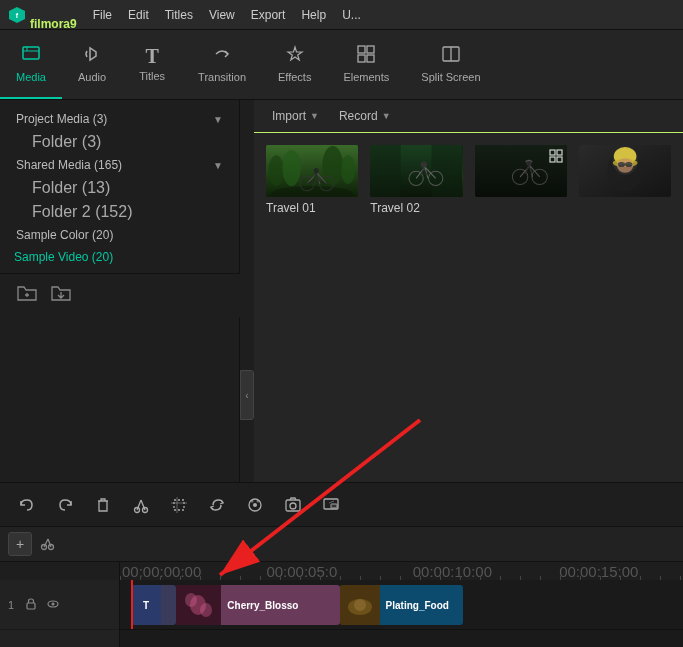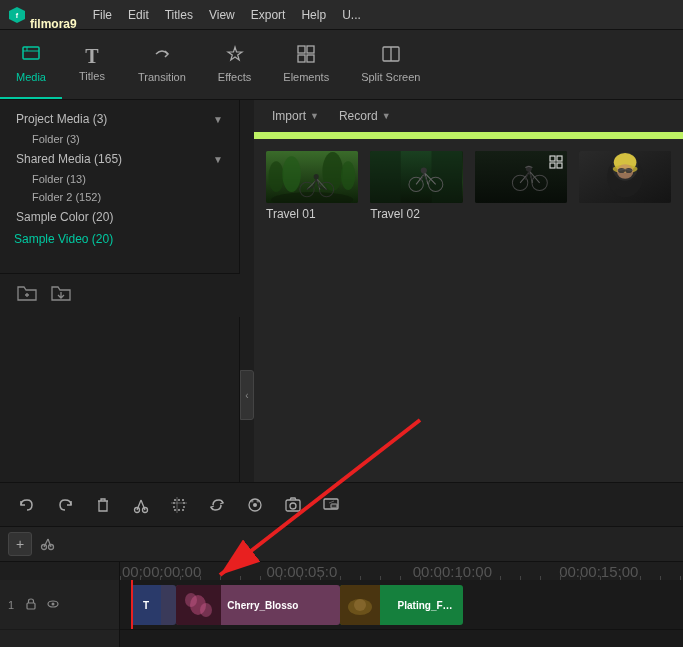--- a/index.html
+++ b/index.html
@@ -26,21 +26,21 @@
     .app-logo {
       display: flex;
       align-items: center;
       gap: 4px;
     }
     .logo-icon {
       width: 18px;
       height: 18px;
     }
     .app-name {
-      color: #fef9c3;
+      color: #bef264;
       font-size: 12px;
       font-weight: bold;
       margin-top: 18px;
     }
     .menu-item {
       color: #ccc;
       font-size: 12px;
       cursor: pointer;
     }
 
@@ -91,21 +91,21 @@
       justify-content: space-between;
       color: #bbb;
       font-size: 12px;
     }
     .sidebar-item.active { color: #00c8a0; padding-left: 14px; }
     .sidebar-item .arrow { font-size: 10px; color: #888; }
     .sidebar-sub-item {
       padding: 3px 32px;
       cursor: pointer;
       color: #aaa;
-      font-size: 11px;
+      font-size: 16px;
     }
 
     .sidebar-collapse-btn {
       position: absolute;
       left: 228px;
       top: 270px;
       width: 14px;
       height: 50px;
       background: #333;
       border: 1px solid #444;
@@ -126,21 +126,21 @@
       display: flex;
       flex-direction: column;
       overflow: hidden;
     }
     .media-toolbar {
       display: flex;
       align-items: flex-end;
       gap: 8px;
       padding: 6px 12px;
       background: #252525;
-      border-bottom: 7px solid #bef264;
+      border-bottom: 1px solid #bef264;
     }
     .media-btn {
       display: flex;
       align-items: center;
       gap: 4px;
       background: transparent;
       border: none;
       color: #bbb;
       font-size: 12px;
       cursor: pointer;
@@ -308,21 +308,21 @@
     }
     .clip-label {
       padding: 2px 6px;
       white-space: nowrap;
       overflow: hidden;
       text-overflow: ellipsis;
     }
 
     
     .clip-cherry { background: #6a3a5a; }
-    .clip-plating { background: #15803d; gap: 12px; }
+    .clip-plating { background: #0c4a6e; }
     .clip-start { background: #3a3a5a; }
 
     
     .layout-wrapper {
       display: flex;
       flex-direction: column;
       height: 647px;
       width: 683px;
     }
 
@@ -377,20 +377,29 @@
   <div class="toolbar">
     <div class="toolbar-tab active">
       <span class="tab-icon">
         <svg width="20" height="20" viewBox="0 0 20 20" fill="none">
           <rect x="2" y="3" width="16" height="12" rx="1" stroke="#00c8a0" stroke-width="1.5" fill="none"></rect>
           <path d="M2 7 H18" stroke="#00c8a0" stroke-width="1"></path>
           <path d="M6 3 V7" stroke="#00c8a0" stroke-width="1"></path>
         </svg>
       </span>
       <span>Media</span>
+    </div>
+    <div class="toolbar-tab">
+      <span class="tab-icon">
+        <svg width="20" height="20" viewBox="0 0 20 20" fill="none">
+          <path d="M8 4 L8 16 L14 12 L14 8 Z" stroke="#aaa" stroke-width="1.5" fill="none"></path>
+          <path d="M5 7 Q3 10 5 13" stroke="#aaa" stroke-width="1.5" fill="none"></path>
+        </svg>
+      </span>
+      <span>Audio</span>
     </div>
     <div class="toolbar-tab">
       <span class="tab-icon" style="color:#aaa; font-size:20px; font-weight:bold; font-family:serif;">T</span>
       <span>Titles</span>
     </div>
     <div class="toolbar-tab">
       <span class="tab-icon">
         <svg width="20" height="20" viewBox="0 0 20 20" fill="none">
           <path d="M4 10 Q10 4 16 10" stroke="#aaa" stroke-width="1.5" fill="none"></path>
           <path d="M13 7 L16 10 L13 13" stroke="#aaa" stroke-width="1.5" fill="none"></path>

